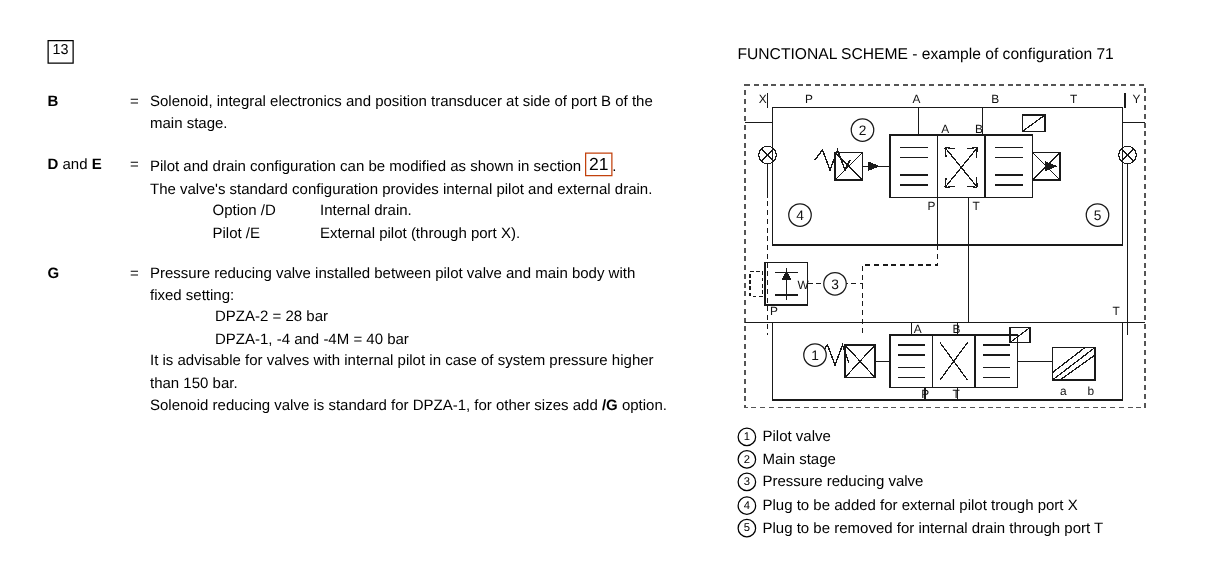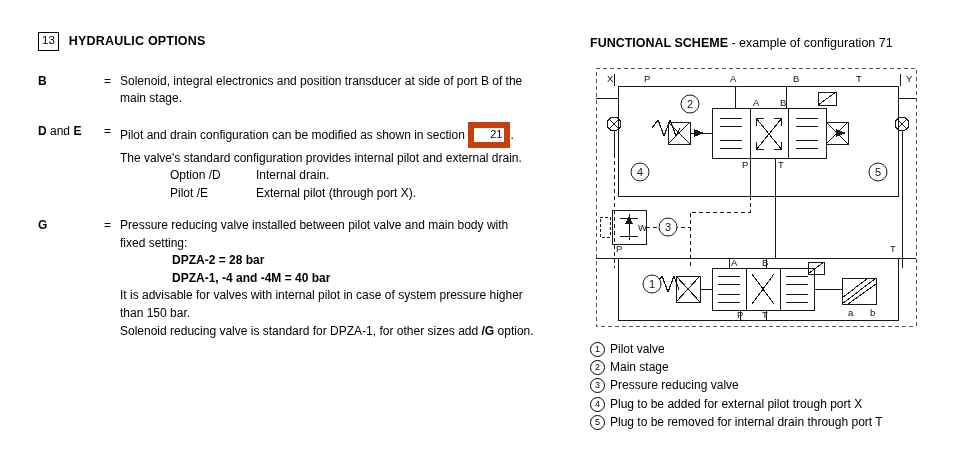--- a/index.html
+++ b/index.html
@@ -69,57 +69,56 @@
     flex: 0 0 16px;
   }
   .opt-body {
     flex: 1 1 auto;
   }
   .opt-body p {
     margin: 0 0 1px 0;
   }
   .inline-num {
     display: inline-block;
-    border: 6px solid #c2410c;
-    font-size: 11px;
+    border: 1px solid #c2410c;
+    font-size: 14px;
     line-height: 1;
-    padding: 1px 2px 2px 16px;
+    padding: 1px 2px 2px 2px;
     position: relative;
     top: -1px;
   }
   .indent-1 {
     margin-left: 50px !important;
     display: flex;
   }
   .indent-1 .lbl {
     width: 86px;
     flex: 0 0 86px;
   }
   .indent-2 {
     margin-left: 52px !important;
-    font-weight: bold;
   }
   .bold {
     font-weight: bold;
   }
 
   
   .right-col {
     position: absolute;
     left: 590px;
     top: 36px;
     width: 360px;
   }
   .fs-title {
     font-size: 12.5px;
     margin-bottom: 12px;
     white-space: nowrap;
   }
   .fs-title .b {
-    font-weight: bold;
+    font-weight: normal;
   }
   .scheme-wrap {
     position: relative;
     width: 338px;
     height: 270px;
   }
   .scheme-wrap svg {
     display: block;
   }
 
@@ -149,21 +148,20 @@
 </style>
 </head>
 <body>
 
 <div class="page">
 
   <div class="left-col">
 
     <div class="section-head">
       <span class="sec-num">13</span>
-      <span class="sec-title">HYDRAULIC OPTIONS</span>
     </div>
 
     <div class="opt-row">
       <div class="opt-key">B</div>
       <div class="opt-eq">=</div>
       <div class="opt-body">
         <p>Solenoid, integral electronics and position transducer at side of port B of the</p>
         <p>main stage.</p>
       </div>
     </div>

